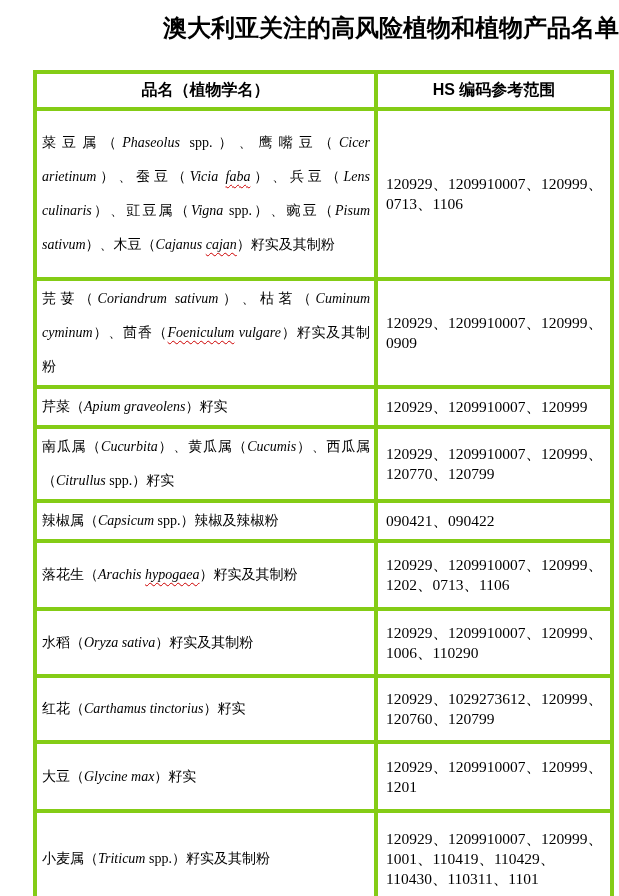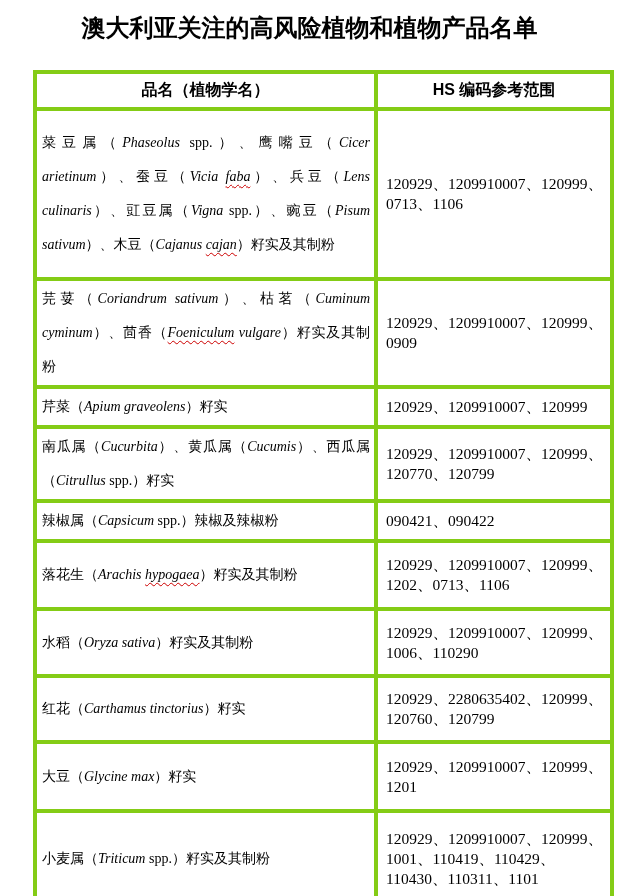--- a/index.html
+++ b/index.html
@@ -14,21 +14,21 @@
     width: 619px;
     height: 896px;
     background: #ffffff;
     overflow: hidden;
   }
   .doc-title {
     margin: 0;
     padding-top: 10px;
     height: 36px;
     line-height: 36px;
-    text-align: center;
+    text-align: right;
     font-family: "Liberation Sans", sans-serif;
     font-weight: 700;
     font-size: 24px;
     letter-spacing: 0px;
   }
   table.hs-table {
     margin: 24px 0 0 33px;
     width: 553px;
     border-collapse: collapse;
     table-layout: fixed;
@@ -118,21 +118,21 @@
         <tr>
           <td class="name-cell"><span>落花生（</span><span class="it">Arachis </span><span class="it sq">hypogaea</span><span>）籽实及其制粉</span></td>
           <td class="hs-cell">120929、1209910007、120999、1202、0713、1106</td>
         </tr>
         <tr>
           <td class="name-cell"><span>水稻（</span><span class="it">Oryza sativa</span><span>）籽实及其制粉</span></td>
           <td class="hs-cell">120929、1209910007、120999、1006、110290</td>
         </tr>
         <tr>
           <td class="name-cell"><span>红花（</span><span class="it">Carthamus tinctorius</span><span>）籽实</span></td>
-          <td class="hs-cell">120929、2280635402、120999、120760、120799</td>
+          <td class="hs-cell">120929、1029273612、120999、120760、120799</td>
         </tr>
         <tr>
           <td class="name-cell"><span>大豆（</span><span class="it">Glycine max</span><span>）籽实</span></td>
           <td class="hs-cell">120929、1209910007、120999、1201</td>
         </tr>
         <tr>
           <td class="name-cell"><span>小麦属（</span><span class="it">Triticum</span><span> spp.）籽实及其制粉</span></td>
           <td class="hs-cell">120929、1209910007、120999、1001、110419、110429、110430、110311、1101</td>
         </tr>
       </tbody>

